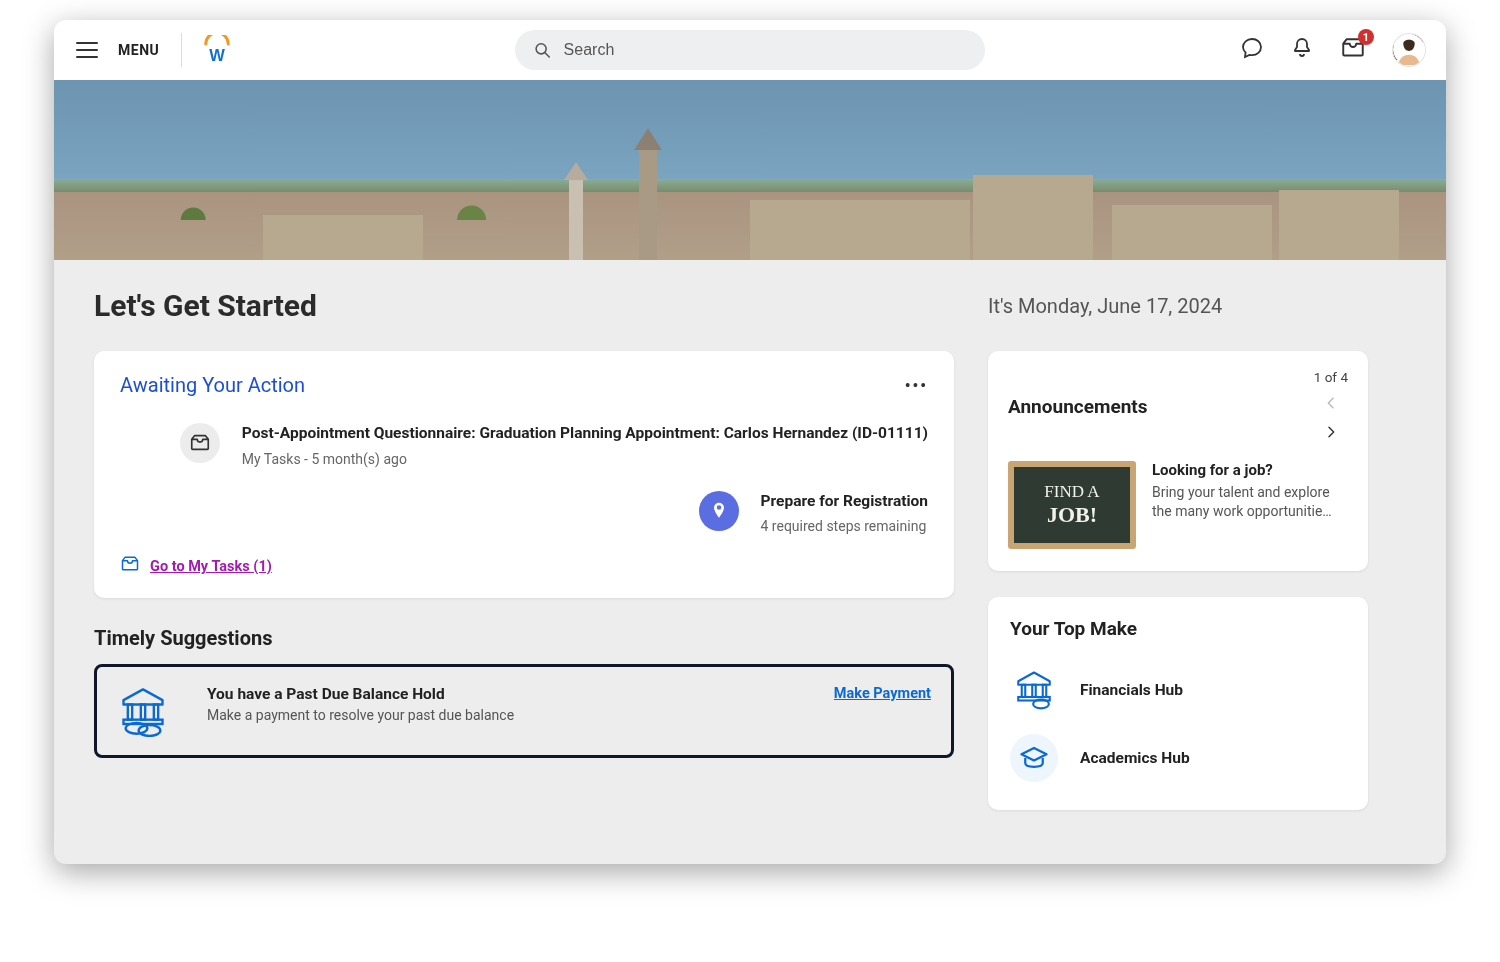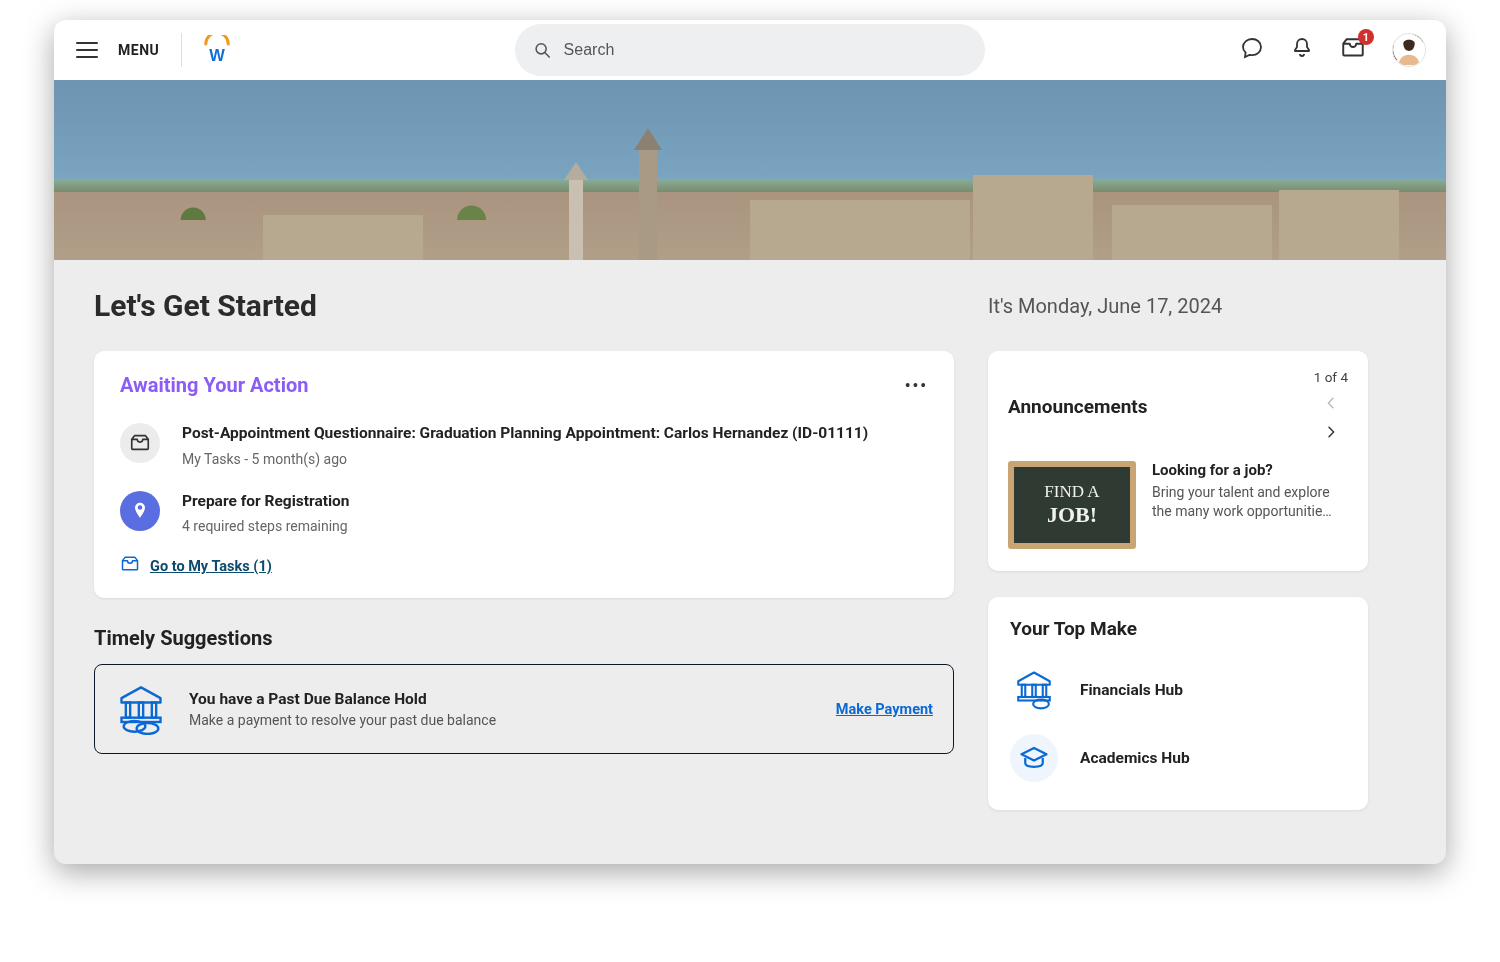--- a/index.html
+++ b/index.html
@@ -42,21 +42,21 @@
   .ham span { display:block; height: 2px; background: #333; border-radius: 1px; }
   .menu-label { font-weight: 700; font-size: 14px; letter-spacing: 0.5px; color: #222; }
   .divider-v { width: 1px; height: 34px; background: #ddd; margin: 0 20px; }
   .logo {
     width: 30px; height: 30px; position: relative;
   }
   .logo svg { width: 30px; height: 30px; }
   .searchbar {
     position: absolute;
     left: 50%; transform: translateX(-50%);
-    width: 470px; height: 52px;
+    width: 470px; height: 40px;
     background: #eeeff1;
     border-radius: 999px;
     display: flex; align-items: center;
     padding: 0 18px;
     gap: 12px;
     color: #555;
   }
   .searchbar input {
     border: none; outline: none; background: transparent;
     font-size: 16px; color: #333; width: 100%;
@@ -126,44 +126,44 @@
 
   .left-col { grid-column: 1 / 2; display:flex; flex-direction:column; gap: 28px; margin-top: 28px;}
   .right-col { grid-column: 2 / 3; display:flex; flex-direction:column; gap: 26px; margin-top: 28px;}
 
   .card {
     background: #fff;
     border-radius: 10px;
     box-shadow: 0 1px 3px rgba(0,0,0,0.08);
     padding: 22px 26px 20px 26px;
   }
-  .card-h1 { font-size: 20px; font-weight: 700; color: #8b5cf6; }
+  .card-h1 { font-size: 20px; font-weight: 400; color: #1d4ed8; }
   .card-head { display:flex; align-items:center; justify-content:space-between; }
   .more-dots { letter-spacing: 2px; font-weight:700; color:#333; cursor:pointer; }
 
-  .action-list { margin-top: 26px; display:flex; flex-direction:column; gap: 24px; }
+  .action-list { margin-top: 26px; display:flex; flex-direction:column; gap: 24px; align-items: flex-end; }
   .action-item { display:flex; gap: 22px; align-items:flex-start; }
   .action-icon {
     width: 40px; height: 40px; border-radius: 50%; flex-shrink:0;
     display:flex; align-items:center; justify-content:center;
   }
   .ic-gray { background:#ececec; color:#333; }
   .ic-blue { background:#5b6ee1; color:#fff; }
   .action-title { font-weight:700; font-size:15.5px; color:#222; line-height:1.4; }
   .action-sub { color:#666; font-size:14px; margin-top:6px; }
 
   .link-row { display:flex; align-items:center; gap:10px; margin-top: 20px; }
-  .link-blue { color:#0c4a6e; font-weight:700; font-size:14.5px; text-decoration: underline; cursor:pointer; }
+  .link-blue { color:#a21caf; font-weight:700; font-size:14.5px; text-decoration: underline; cursor:pointer; }
   .link-icon { color:#0b69d4; }
 
   .sugg-title { font-size: 20px; font-weight:700; color:#222; margin-bottom: 14px; }
   .sugg-card {
-    border: 1px solid #0f172a; border-radius: 8px;
+    border: 3px solid #0f172a; border-radius: 8px;
     padding: 18px 20px;
-    display:flex; align-items:center; gap: 22px;
+    display:flex; align-items:flex-start; gap: 38px;
   }
   .sugg-icon { width:52px; height:52px; color:#0b69d4; flex-shrink:0; }
   .sugg-text .t { font-weight:700; font-size:15.5px; color:#222; }
   .sugg-text .s { color:#555; font-size:14px; margin-top:4px; }
   .sugg-action { margin-left:auto; color:#0b69d4; font-weight:700; font-size:14.5px; text-decoration:underline; cursor:pointer; }
 
   .ann-head { display:flex; align-items:center; }
   .ann-title { font-size:19px; font-weight:700; color:#222; }
   .pager { margin-left:auto; display:flex; align-items:center; gap:10px; color:#444; font-size:13.5px;flex-direction:column; }
   .pager .chev { cursor:pointer; color:#333; }

